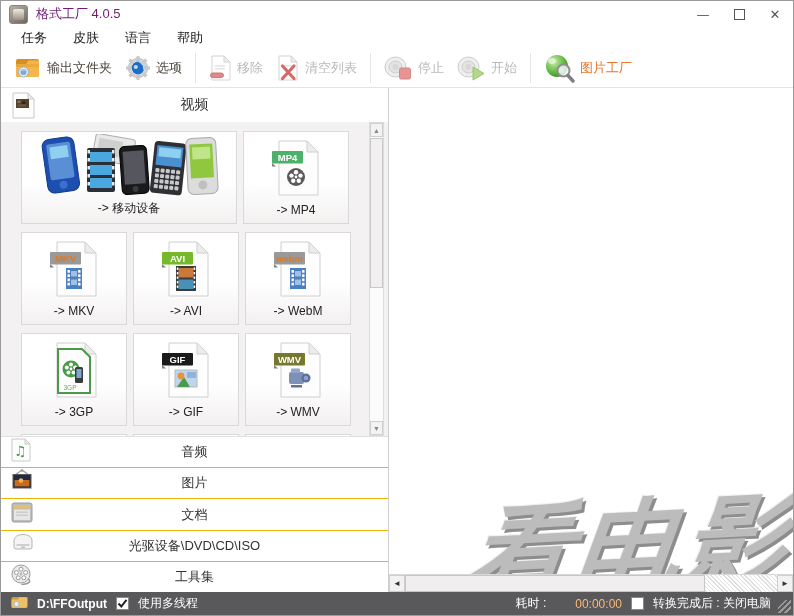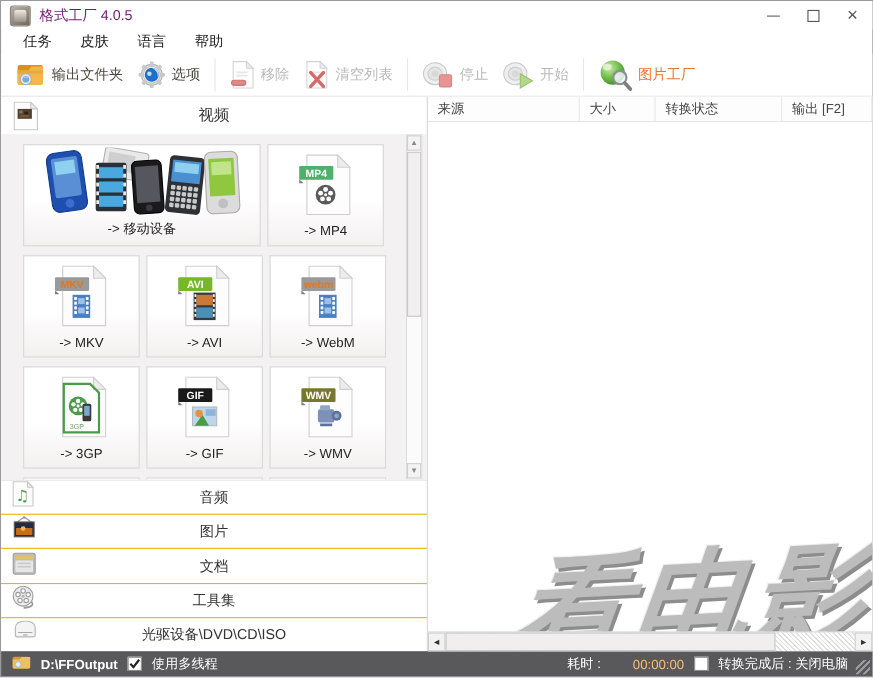--- a/index.html
+++ b/index.html
@@ -490,50 +490,44 @@
             <span class="cat-icon"><svg width="24" height="23" viewBox="0 0 24 23">
                 <rect x="2" y="2" width="20" height="19" rx="2" fill="#bdbdbd" stroke="#9e9e9e"></rect>
                 <rect x="4" y="4" width="16" height="3.5" fill="#e3c06a"></rect>
                 <rect x="4" y="8.5" width="16" height="10.5" fill="#e6e6e6"></rect>
                 <rect x="6" y="10.5" width="12" height="1.4" fill="#c9c9c9"></rect>
                 <rect x="6" y="13.5" width="12" height="1.4" fill="#c9c9c9"></rect>
               </svg></span>
             <span class="cat-label">文档</span>
           </div>
           <div class="cat-row">
+            <span class="cat-icon"><svg width="26" height="20" viewBox="0 0 26 20">
+                <path d="M4 6 a9 5.5 0 0 1 18 0 v7 a2 2 0 0 1 -2 2 H6 a2 2 0 0 1 -2 -2 z" fill="#f4f4f4" stroke="#b5b5b5"></path>
+                <line x1="6.5" y1="11" x2="19.5" y2="11" stroke="#a9a9a9"></line>
+                <rect x="11" y="12.5" width="4" height="1.6" fill="#c3c3c3"></rect>
+              </svg></span>
+            <span class="cat-label">光驱设备\DVD\CD\ISO</span>
+          </div>
+          <div class="cat-row">
             <span class="cat-icon"><svg width="24" height="24" viewBox="0 0 24 24">
                 <circle cx="11" cy="11" r="9" fill="#ececec" stroke="#9a9a9a"></circle>
                 <circle cx="11" cy="6.2" r="2" fill="#fff" stroke="#9a9a9a"></circle>
                 <circle cx="15.6" cy="9.5" r="2" fill="#fff" stroke="#9a9a9a"></circle>
                 <circle cx="13.8" cy="14.8" r="2" fill="#fff" stroke="#9a9a9a"></circle>
                 <circle cx="8.2" cy="14.8" r="2" fill="#fff" stroke="#9a9a9a"></circle>
                 <circle cx="6.4" cy="9.5" r="2" fill="#fff" stroke="#9a9a9a"></circle>
                 <circle cx="11" cy="11" r="1.4" fill="#b5b5b5"></circle>
                 <path d="M18.5 16 q4 4.5 -7 5.5" fill="none" stroke="#9a9a9a" stroke-width="1.6"></path>
               </svg></span>
             <span class="cat-label">工具集</span>
           </div>
-          <div class="cat-row">
-            <span class="cat-icon"><svg width="26" height="20" viewBox="0 0 26 20">
-                <path d="M4 6 a9 5.5 0 0 1 18 0 v7 a2 2 0 0 1 -2 2 H6 a2 2 0 0 1 -2 -2 z" fill="#f4f4f4" stroke="#b5b5b5"></path>
-                <line x1="6.5" y1="11" x2="19.5" y2="11" stroke="#a9a9a9"></line>
-                <rect x="11" y="12.5" width="4" height="1.6" fill="#c3c3c3"></rect>
-              </svg></span>
-            <span class="cat-label">光驱设备\DVD\CD\ISO</span>
-          </div>
         </div>
     </div>
 
     <div class="right-panel">
-      <div class="list-header" id="list-header">
-          <div class="col-h" style="width: 138px;">来源</div>
-          <div class="col-h" style="width: 69px;">大小</div>
-          <div class="col-h" style="width: 115px;">转换状态</div>
-          <div class="col-h" style="flex: 1 1 auto;">输出 [F2]</div>
-        </div>
       <div class="list-body">
         <div class="watermark">看电影</div>
       </div>
       <div class="hscroll">
         <div class="arrow left">◄</div>
         <div class="thumb"></div>
         <div class="arrow right">►</div>
       </div>
     </div>
   </div>

